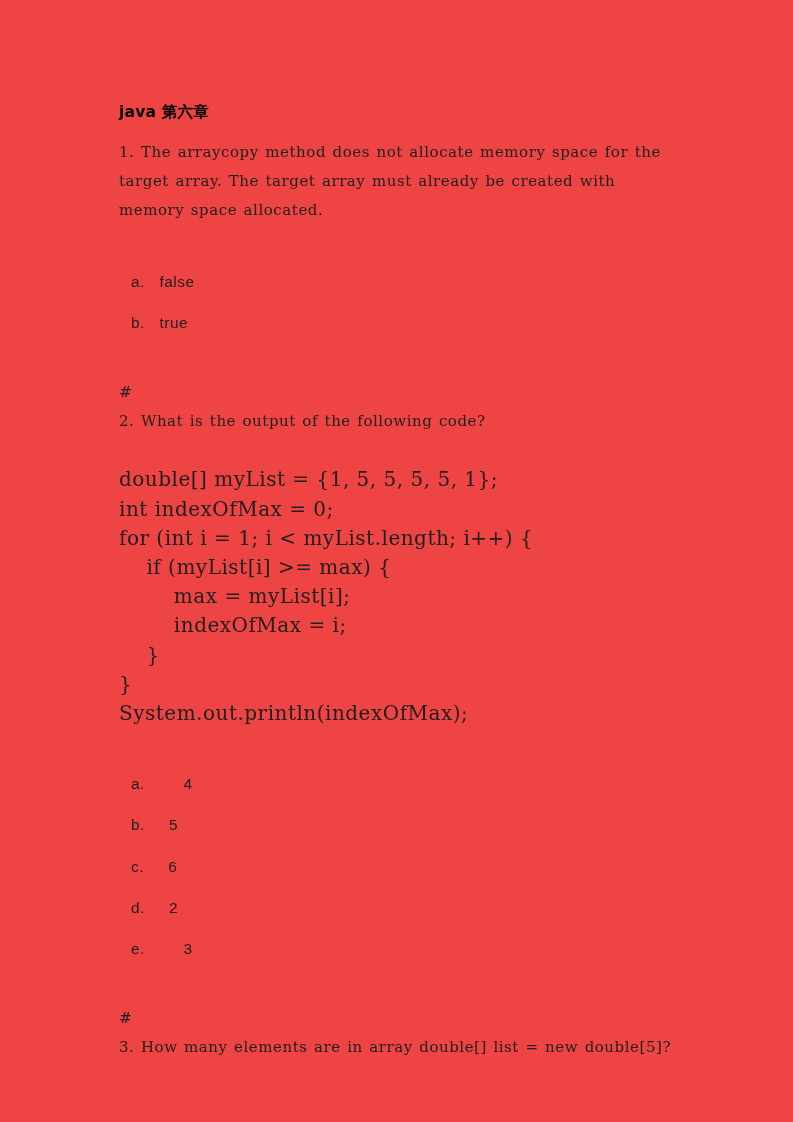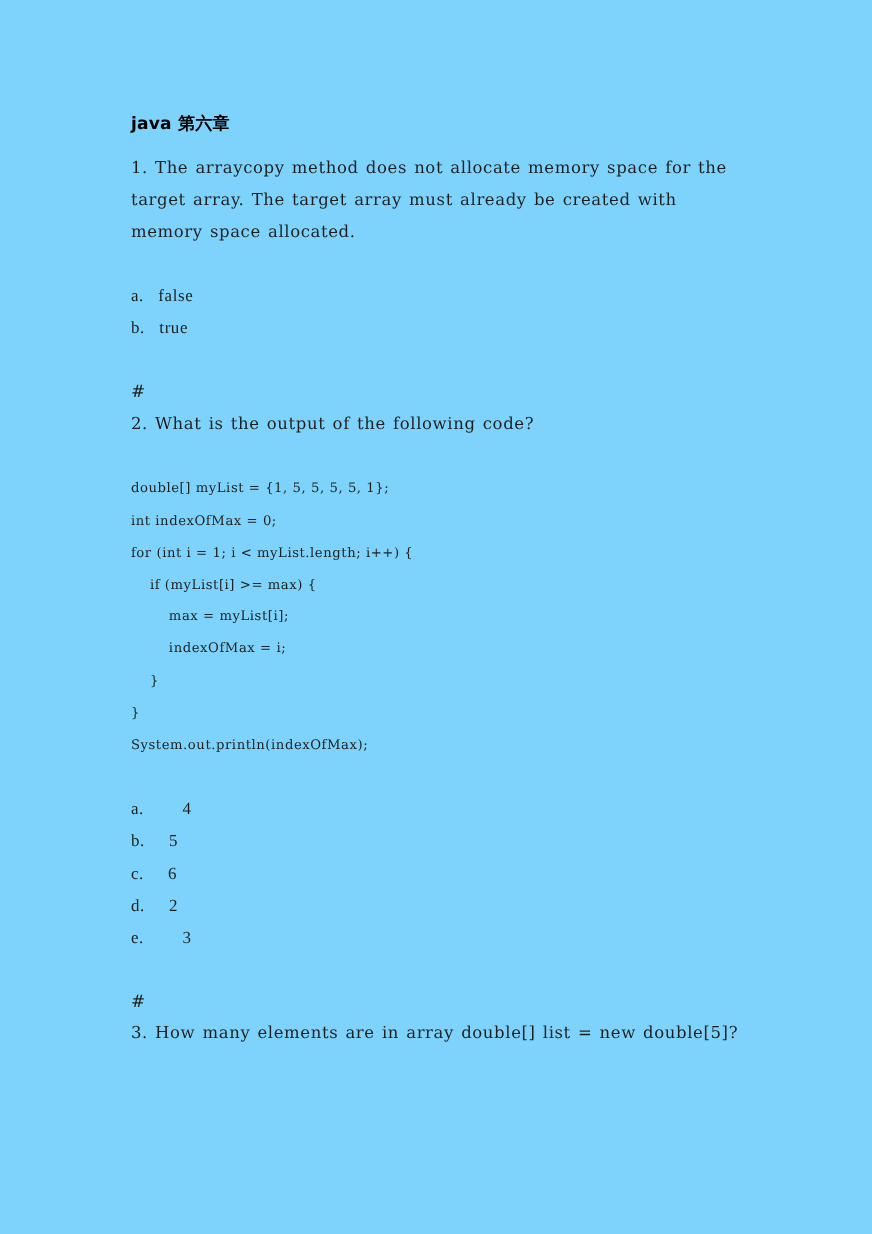--- a/index.html
+++ b/index.html
@@ -16,21 +16,21 @@
     color: #1a1a1a;
     -webkit-font-smoothing: antialiased;
   }
 
   .page {
     position: absolute;
     left: 0;
     top: 0;
     width: 793px;
     height: 1122px;
-    background: #7dd3fc;
+    background: #ef4444;
   }
 
   .content {
     position: absolute;
     left: 119px;
     top: 100px;
     width: 566px;
   }
 
   .doc-title {
@@ -57,45 +57,45 @@
 
   .para.q {
     margin-top: 14px;
   }
 
   .spacer {
     height: 29px;
   }
 
   .optline {
-    font-family: Liberation Serif, serif;
+    font-family: Liberation Sans, sans-serif;
     font-size: 15.4px;
     line-height: 29.2px;
     color: #1f1f1f;
     letter-spacing: 0.55px;
     white-space: pre;
-    margin: 0;
+    margin: 12px;
   }
 
   .hashline {
     font-family: "DejaVu Serif", "Liberation Serif", serif;
     font-size: 15.4px;
     line-height: 29.2px;
     color: #1f1f1f;
     margin: 0;
     letter-spacing: 0.55px;
   }
 
   .codeblock {
     margin: 0;
   }
 
   .codeline {
     font-family: "DejaVu Serif", "Liberation Serif", serif;
-    font-size: 12px;
+    font-size: 20px;
     line-height: 29.2px;
     color: #1f1f1f;
     letter-spacing: 0.5px;
     white-space: pre;
     margin: 0;
   }
 </style>
 </head>
 <body>
 

